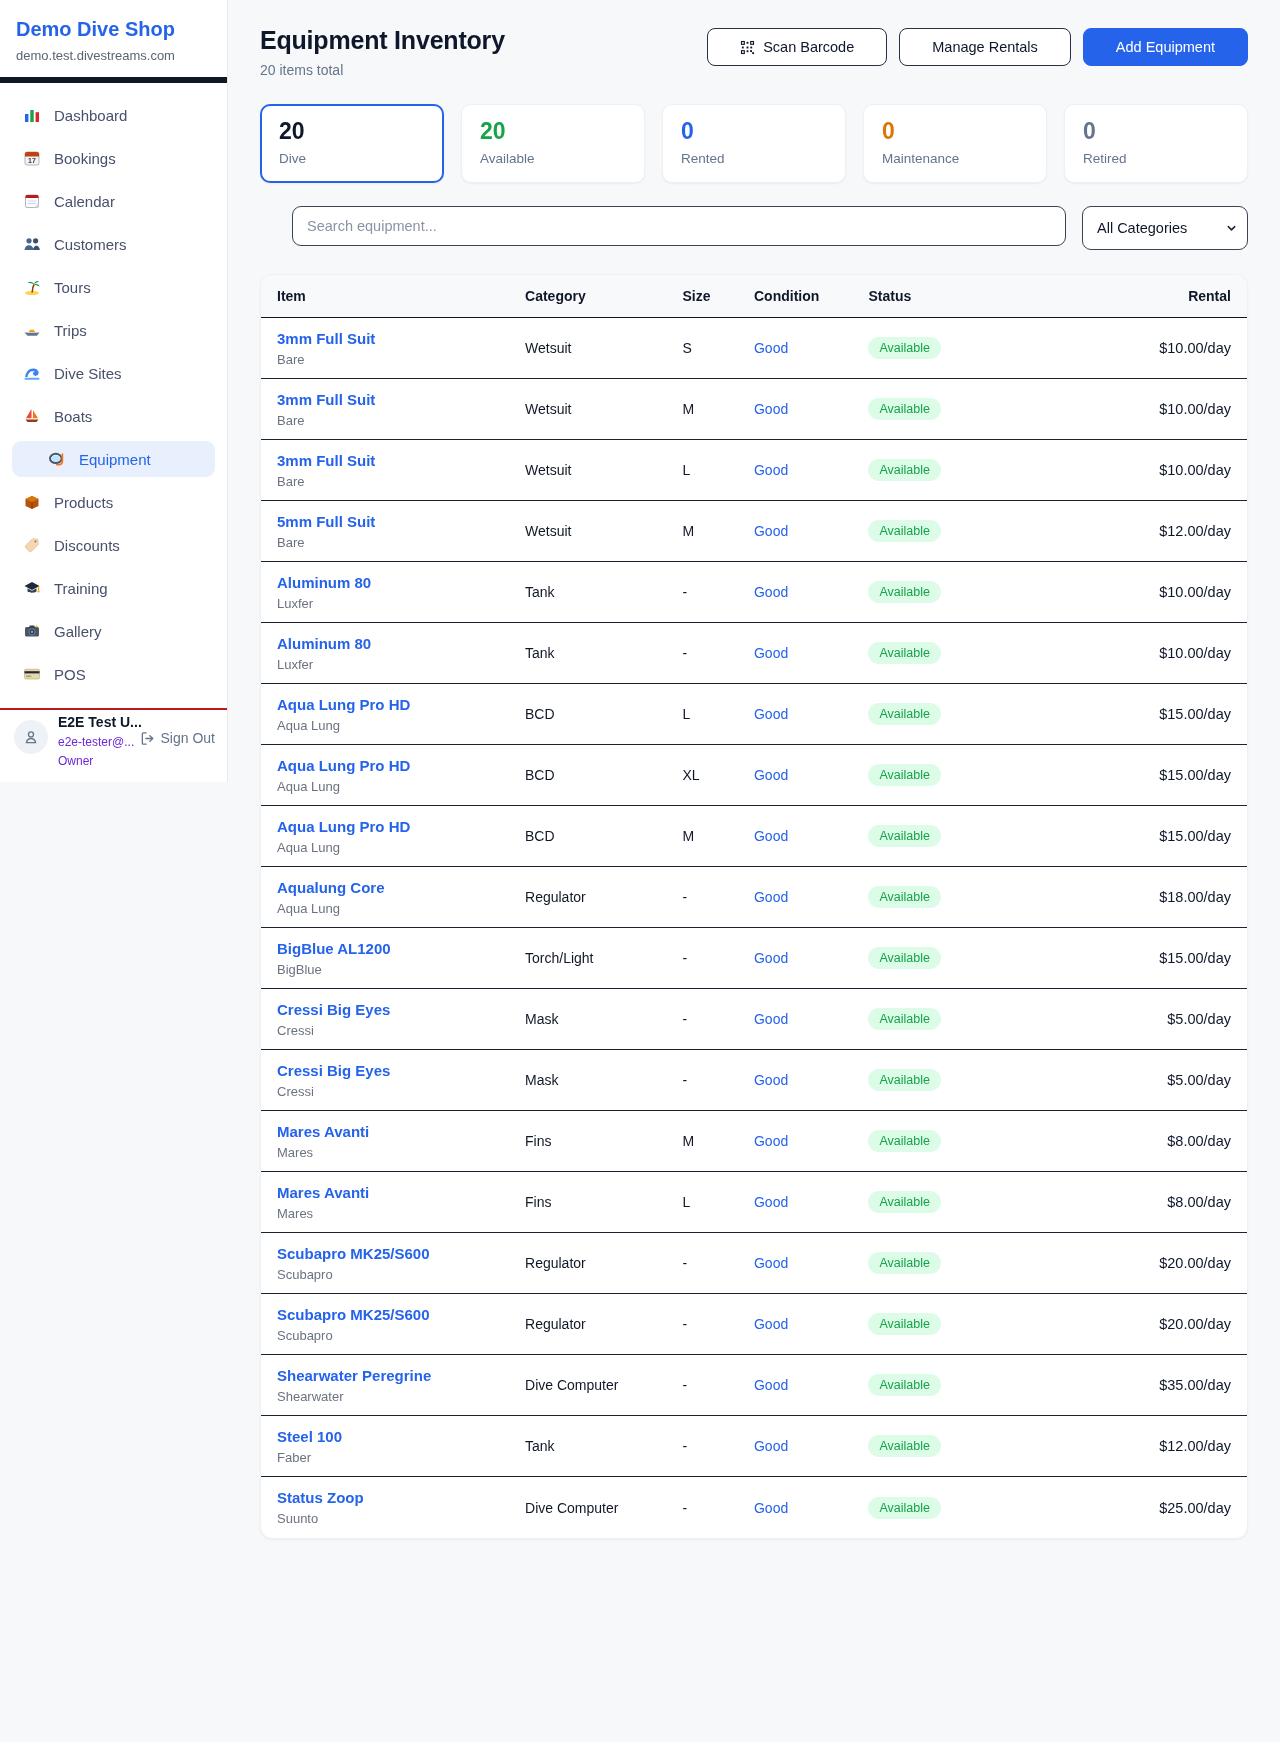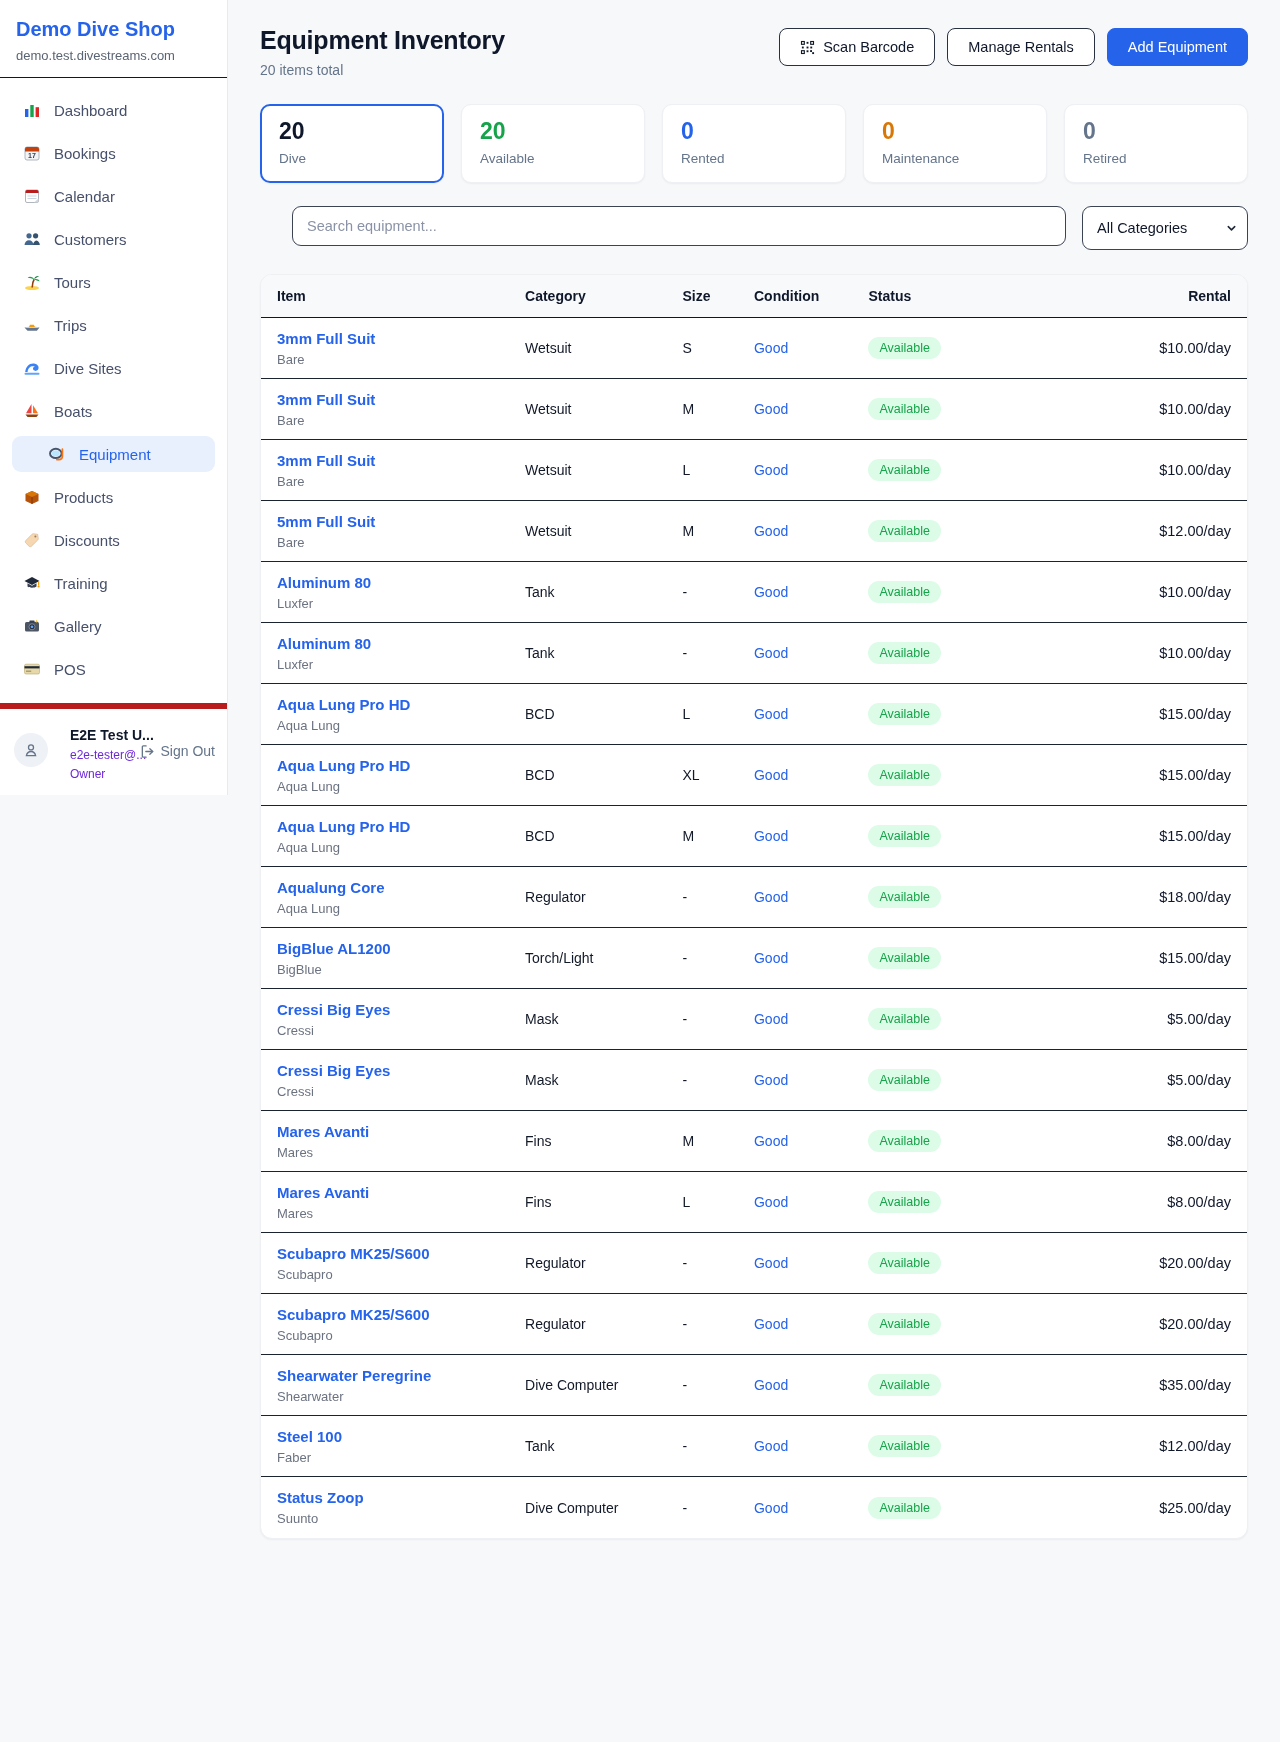--- a/index.html
+++ b/index.html
@@ -6,47 +6,47 @@
   html,body { margin:0; padding:0; }
   body {
     width:1280px; min-height:1742px;
     font-family:"Liberation Sans", sans-serif;
     background:#f7f8fa; color:#0f172a;
   }
   .app { display:flex; align-items:flex-start; }
 
   
   .sidebar { width:228px; background:#fff; border-right:1px solid #e7eaf0; }
-  .brand { padding:18px 16px 14px; border-bottom:1px solid #0f172a; }
+  .brand { padding:18px 16px 14px; border-bottom:6px solid #0f172a; }
   .brand-name { font-size:20px; font-weight:bold; color:#2563eb; margin:0 0 7px; }
   .brand-domain { font-size:13px; color:#5b6472; }
   .nav { padding:14px 12px 16px; display:flex; flex-direction:column; gap:7px; }
   .nav-item { display:flex; align-items:center; gap:13px; padding:9px 11px; border-radius:9px;
               font-size:15px; color:#47506b; cursor:pointer; }
   .nav-item.active { background:#e8f0fe; color:#2563eb;padding-left:36px; }
   .nav-icon { width:18px; height:18px; display:inline-flex; flex:none; }
   .nav-icon svg { width:18px; height:18px; }
 
-  .sidebar-footer { border-top:6px solid #b91c1c; padding:18px 12px 14px 14px; display:flex; align-items:flex-start; gap:22px; }
+  .sidebar-footer { border-top:2px solid #b91c1c; padding:4px 12px 14px 14px; display:flex; align-items:flex-start; gap:10px; }
   .avatar { width:34px; height:34px; border-radius:50%; background:#eef1f5; display:flex;
             align-items:center; justify-content:center; flex:none; margin-top:6px; }
   .user-meta { flex:1; min-width:0; }
   .user-name { font-size:14px; font-weight:bold; color:#0f172a; white-space:nowrap; }
   .user-email, .user-role { font-size:12px; color:#6d28d9; margin-top:5px; white-space:nowrap; }
   .signout-btn { display:flex; align-items:center; gap:6px; color:#64748b; font-size:14px;
                  background:none; border:none; padding:0; margin-top:16px; cursor:pointer;
                  font-family:inherit; flex:none; }
 
   
   .main { flex:1; padding:26px 32px 60px; min-width:0; }
   .page-head { display:flex; justify-content:space-between; align-items:flex-start; }
   .page-title { font-size:25px; font-weight:bold; margin:0; letter-spacing:-.2px; }
   .page-subtitle { font-size:14px; color:#64748b; margin-top:7px; }
   .head-actions { display:flex; gap:12px; margin-top:2px; }
-  .btn { height:38px; padding:0 20px; border-radius:8px; font-size:14.5px; font-family:inherit;
+  .btn { height:38px; padding:0 32px; border-radius:8px; font-size:14.5px; font-family:inherit;
          display:inline-flex; align-items:center; gap:8px; background:#fff;
          border:1px solid #273142; color:#0f172a; cursor:pointer; }
   .btn-primary { background:#2563eb; border-color:#2563eb; color:#fff; font-weight:500; }
 
   .stats { display:grid; grid-template-columns:repeat(5,1fr); gap:17px; margin-top:26px; }
   .stat-card { background:#fff; border-radius:10px; padding:14px 18px 16px; cursor:pointer;
                border:1px solid #eef0f4; box-shadow:0 1px 2px rgba(16,24,40,.05); }
   .stat-card.active { border:2px solid #2563eb; padding:13px 17px 15px; }
   .stat-value { font-size:23px; font-weight:bold; line-height:1.1; }
   .stat-label { font-size:13.5px; color:#64748b; margin-top:7px; }

